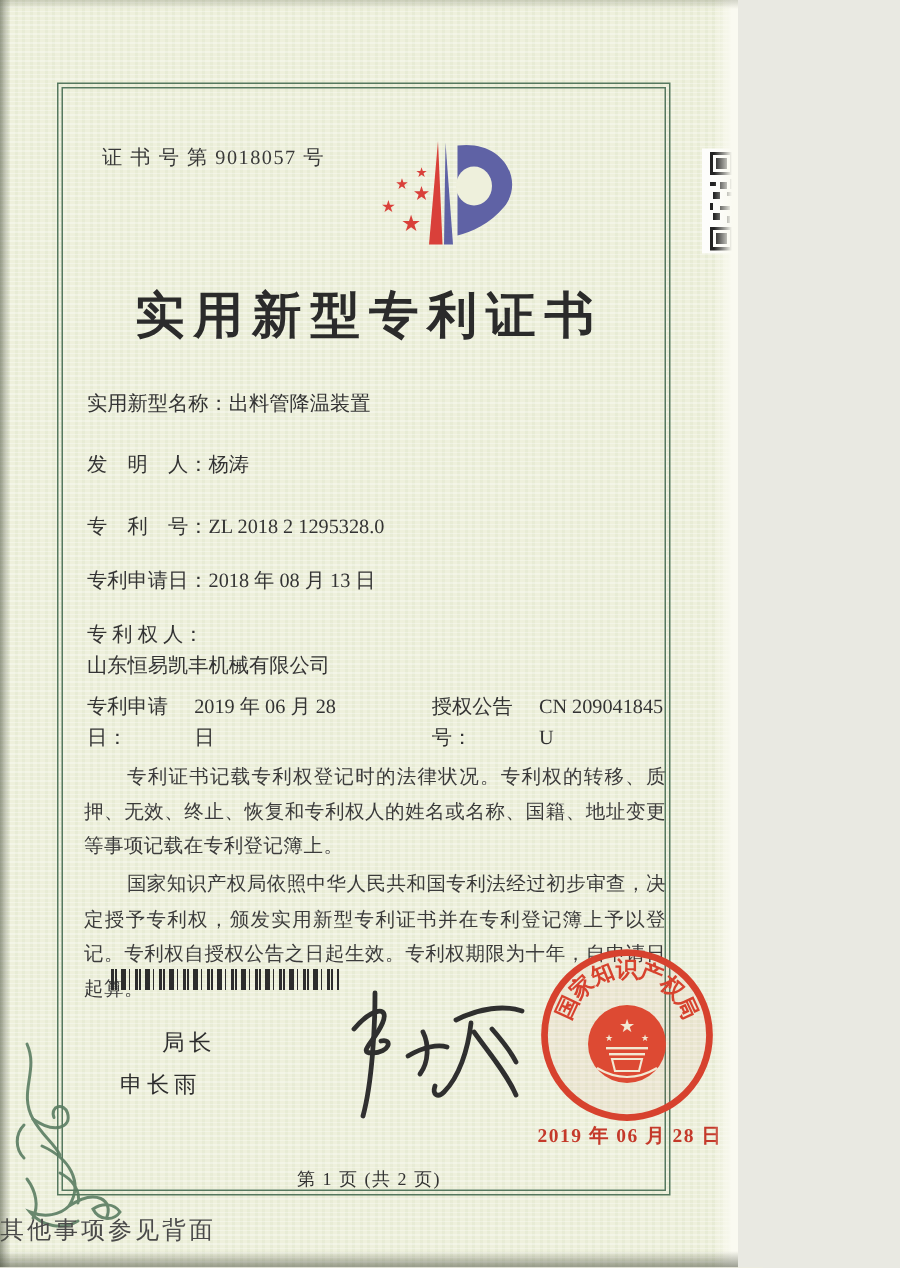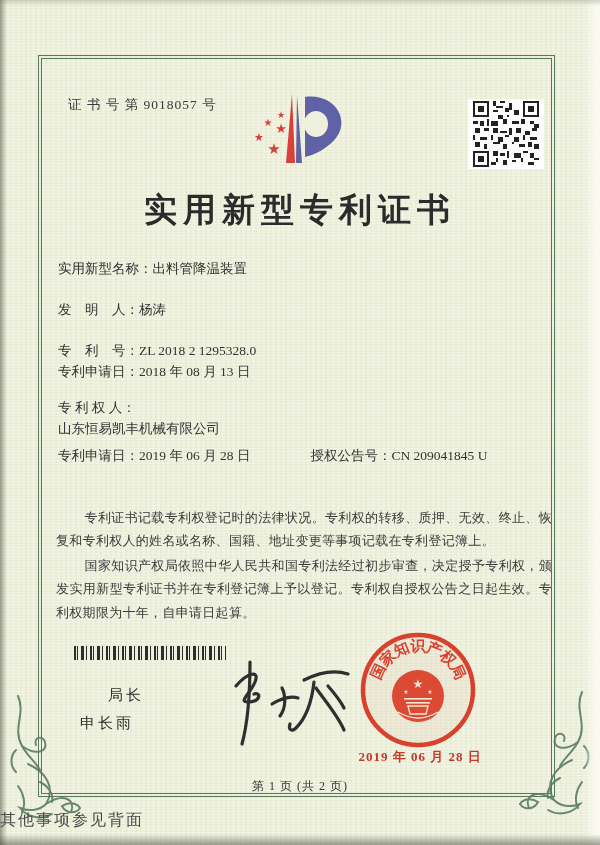--- a/index.html
+++ b/index.html
@@ -1,16 +1,16 @@
 <!DOCTYPE html>
 <html><head>
 <meta charset="utf-8">
 <style>
   html,body{margin:0;padding:0;background:#e9e9e2;}
-  .page{position:relative;width:600px;height:845px;overflow:hidden;
+  .page{position:relative;width:492px;height:845px;overflow:hidden;
     font-family:"Liberation Serif","DejaVu Serif",serif;color:#2f2f2f;
     background-color:#eef0dc;
     background-image:
       repeating-linear-gradient(0deg, rgba(255,255,255,.32) 0 1px, rgba(0,0,0,0) 1px 3px),
       repeating-linear-gradient(90deg, rgba(214,223,193,.28) 0 2px, rgba(0,0,0,0) 2px 5px); text-decoration: underline;}
   .edge{position:absolute;pointer-events:none;}
   .edge-left{left:0;top:0;bottom:0;width:7px;background:linear-gradient(90deg,rgba(80,86,70,.55),rgba(80,86,70,0));}
   .edge-right{right:0;top:0;bottom:0;width:16px;background:linear-gradient(90deg,rgba(251,251,242,0),#fafaf1 75%);}
   .edge-bottom{left:0;right:0;bottom:0;height:11px;background:linear-gradient(0deg,rgba(60,65,50,.5),rgba(60,65,50,0));}
   .edge-top{left:0;right:0;top:0;height:6px;background:linear-gradient(180deg,rgba(110,115,95,.28),rgba(110,115,95,0));}
@@ -24,21 +24,21 @@
   .qr{position:absolute;left:468px;top:99px;width:72px;height:66px;background:#fdfdfb;padding:2px;}
   .qr svg{width:100%;height:100%;display:block;}
 
   .title{position:absolute;left:0;right:0;top:188px;text-align:center;font-size:33px;
     font-weight:600;letter-spacing:6px;color:#2b2b2b;}
 
   .fields{position:absolute;left:58px;right:48px;top:258px;font-size:13.5px;color:#333;}
   .frow{display:flex;line-height:21px;}
   .frow .lab{flex:0 0 auto;white-space:pre;}
   .frow .val{flex:1 1 auto;}
-  .mb-a{margin-bottom:20px;}.mb-b{margin-bottom:20px;}.mb-c{}
+  .mb-a{margin-bottom:20px;}.mb-b{margin-bottom:20px;}.mb-c{margin-bottom:15px;}
   .mb-d{margin-bottom:15px;}.mb-e{margin-bottom:6px;flex-direction:column;}.mb-f{margin-bottom:4px;}
   .grant-row{display:flex;line-height:21px;}
   .grant-pair2{margin-left:60px;display:flex;justify-content:center;}
 
   .paras{position:absolute;left:56px;right:48px;top:506px;font-size:13px;line-height:1.78;
     color:#3b3b3b;letter-spacing:.3px;text-align:justify;}
   .paras p{margin:0;text-indent:2.2em;}
   .paras p + p{margin-top:2px;}
 
   .barcode{position:absolute;left:74px;top:646px;width:152px;height:14px;

